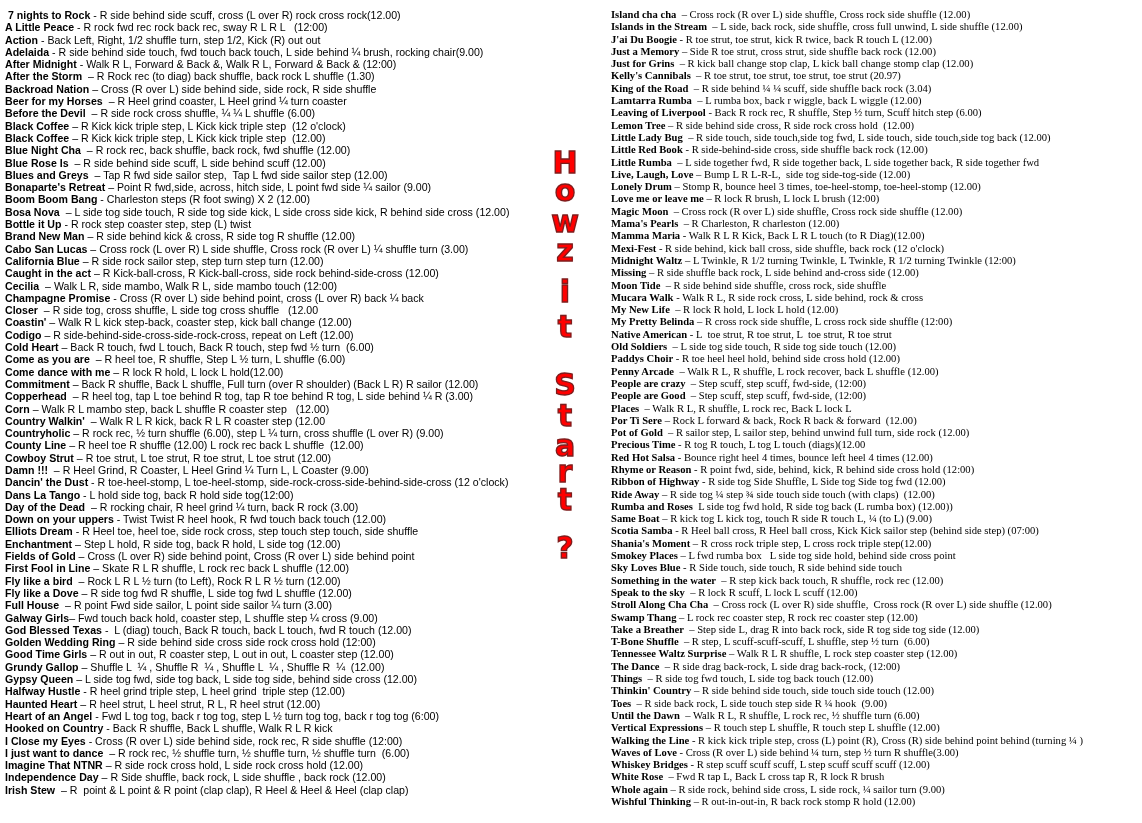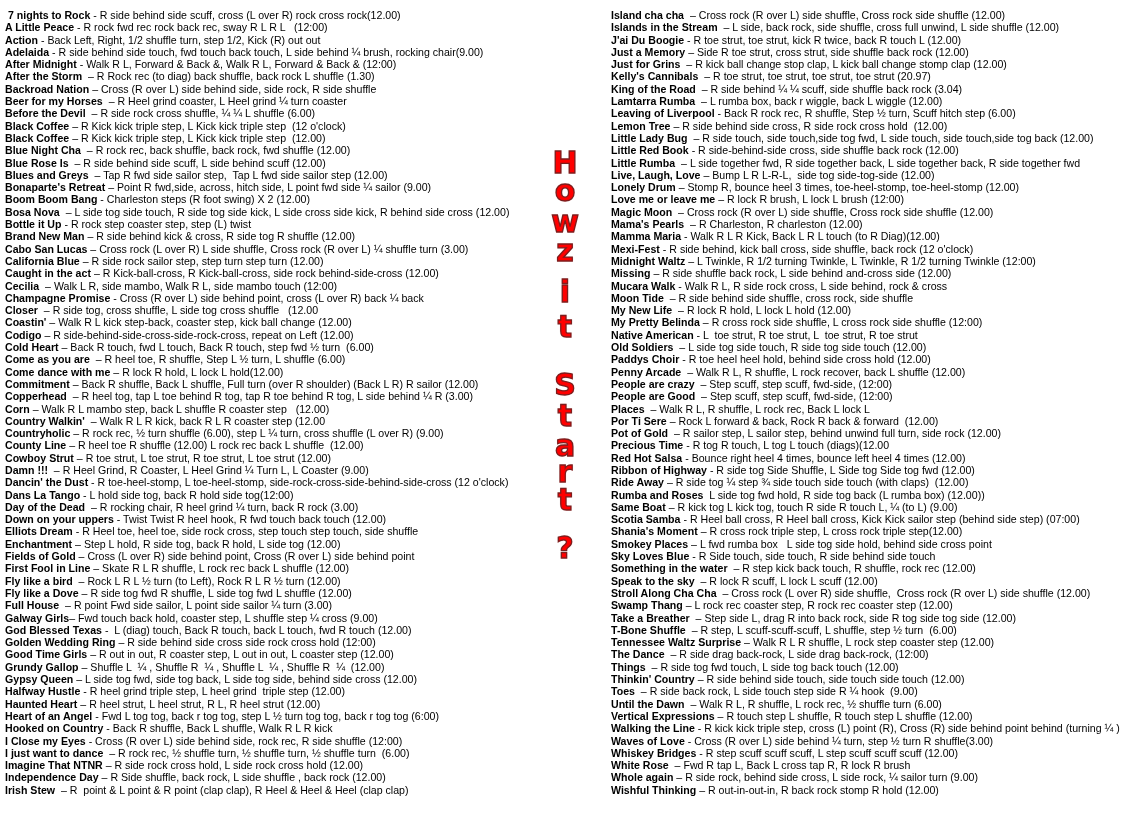--- a/index.html
+++ b/index.html
@@ -7,21 +7,21 @@
     width:1142px;height:823px;background:#ffffff;position:relative;overflow:hidden;
     font-family:"Liberation Sans",sans-serif;color:#000;
   }
   .col{
     position:absolute;top:9px;
     font-size:10.6px;line-height:12.3px;
   }
   .col .line{white-space:pre;}
   .col .line b{font-weight:bold;}
   .col-left{left:5px;width:606px;}
-  .col-right{left:611px;width:531px;}
+  .col-right{left:611px;width:531px;font-family:Liberation Serif, serif;}
   .center-art{position:absolute;left:540px;top:0;width:50px;height:823px;}
   .art-letter{
     position:absolute;left:0;width:50px;text-align:center;
     font-family:"DejaVu Sans",sans-serif;font-weight:bold;
     font-size:30px;line-height:30px;
     color:#ff0000;
     -webkit-text-stroke:1.3px #7d1d1d;
     text-shadow:0 0 1px #7d1d1d;
   }
 </style>
@@ -125,35 +125,36 @@
       <div class="line"><b>Little Rumba</b><span>  – L side together fwd, R side together back, L side together back, R side together fwd</span></div>
       <div class="line"><b>Live, Laugh, Love</b><span> – Bump L R L-R-L,  side tog side-tog-side (12.00)</span></div>
       <div class="line"><b>Lonely Drum</b><span> – Stomp R, bounce heel 3 times, toe-heel-stomp, toe-heel-stomp (12.00)</span></div>
       <div class="line"><b>Love me or leave me</b><span> – R lock R brush, L lock L brush (12:00)</span></div>
       <div class="line"><b>Magic Moon</b><span>  – Cross rock (R over L) side shuffle, Cross rock side shuffle (12.00)</span></div>
       <div class="line"><b>Mama's Pearls</b><span>  – R Charleston, R charleston (12.00)</span></div>
       <div class="line"><b>Mamma Maria</b><span> - Walk R L R Kick, Back L R L touch (to R Diag)(12.00)</span></div>
       <div class="line"><b>Mexi-Fest</b><span> - R side behind, kick ball cross, side shuffle, back rock (12 o'clock)</span></div>
       <div class="line"><b>Midnight Waltz</b><span> – L Twinkle, R 1/2 turning Twinkle, L Twinkle, R 1/2 turning Twinkle (12:00)</span></div>
       <div class="line"><b>Missing</b><span> – R side shuffle back rock, L side behind and-cross side (12.00)</span></div>
+      <div class="line"><b>Moon Tide</b><span>  – R side behind side shuffle, cross rock, side shuffle</span></div>
       <div class="line"><b>Mucara Walk</b><span> - Walk R L, R side rock cross, L side behind, rock &amp; cross</span></div>
-      <div class="line"><b>Moon Tide</b><span>  – R side behind side shuffle, cross rock, side shuffle</span></div>
       <div class="line"><b>My New Life</b><span>  – R lock R hold, L lock L hold (12.00)</span></div>
       <div class="line"><b>My Pretty Belinda</b><span> – R cross rock side shuffle, L cross rock side shuffle (12:00)</span></div>
       <div class="line"><b>Native American</b><span> - L  toe strut, R toe strut, L  toe strut, R toe strut</span></div>
       <div class="line"><b>Old Soldiers</b><span>  – L side tog side touch, R side tog side touch (12.00)</span></div>
       <div class="line"><b>Paddys Choir</b><span> - R toe heel heel hold, behind side cross hold (12.00)</span></div>
       <div class="line"><b>Penny Arcade</b><span>  – Walk R L, R shuffle, L rock recover, back L shuffle (12.00)</span></div>
       <div class="line"><b>People are crazy</b><span>  – Step scuff, step scuff, fwd-side, (12:00)</span></div>
       <div class="line"><b>People are Good</b><span>  – Step scuff, step scuff, fwd-side, (12:00)</span></div>
       <div class="line"><b>Places</b><span>  – Walk R L, R shuffle, L rock rec, Back L lock L</span></div>
       <div class="line"><b>Por Ti Sere</b><span> – Rock L forward &amp; back, Rock R back &amp; forward  (12.00)</span></div>
       <div class="line"><b>Pot of Gold</b><span>  – R sailor step, L sailor step, behind unwind full turn, side rock (12.00)</span></div>
       <div class="line"><b>Precious Time</b><span> - R tog R touch, L tog L touch (diags)(12.00</span></div>
       <div class="line"><b>Red Hot Salsa</b><span> - Bounce right heel 4 times, bounce left heel 4 times (12.00)</span></div>
+      <div class="line"><b>Rhyme or Reason</b><span> - R point fwd, side, behind, kick, R behind side cross hold (12:00)</span></div>
       <div class="line"><b>Ribbon of Highway</b><span> - R side tog Side Shuffle, L Side tog Side tog fwd (12.00)</span></div>
       <div class="line"><b>Ride Away</b><span> – R side tog ¼ step ¾ side touch side touch (with claps)  (12.00)</span></div>
       <div class="line"><b>Rumba and Roses</b><span>  L side tog fwd hold, R side tog back (L rumba box) (12.00))</span></div>
       <div class="line"><b>Same Boat</b><span> – R kick tog L kick tog, touch R side R touch L, ¼ (to L) (9.00)</span></div>
       <div class="line"><b>Scotia Samba</b><span> - R Heel ball cross, R Heel ball cross, Kick Kick sailor step (behind side step) (07:00)</span></div>
       <div class="line"><b>Shania's Moment</b><span> – R cross rock triple step, L cross rock triple step(12.00)</span></div>
       <div class="line"><b>Smokey Places</b><span> – L fwd rumba box   L side tog side hold, behind side cross point</span></div>
       <div class="line"><b>Sky Loves Blue</b><span> - R Side touch, side touch, R side behind side touch</span></div>
       <div class="line"><b>Something in the water</b><span>  – R step kick back touch, R shuffle, rock rec (12.00)</span></div>
       <div class="line"><b>Speak to the sky</b><span>  – R lock R scuff, L lock L scuff (12.00)</span></div>

